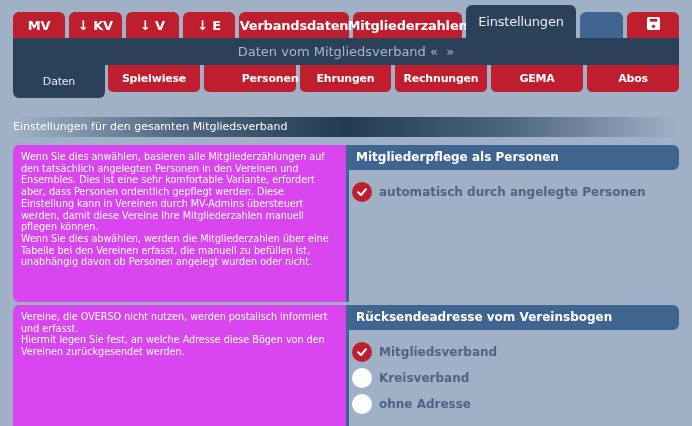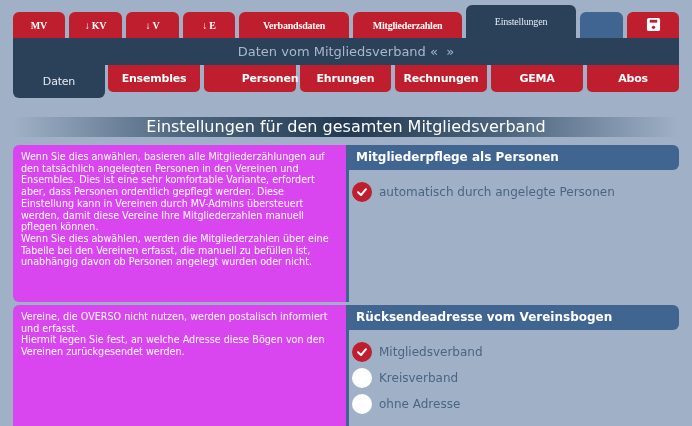--- a/index.html
+++ b/index.html
@@ -5,25 +5,24 @@
     * { box-sizing: border-box; margin: 0; padding: 0; }
     html, body { width: 692px; height: 426px; overflow: hidden; }
     body {
       background: #a0b1c7;
       font-family: "DejaVu Sans", "Liberation Sans", sans-serif;
       position: relative;
     }
     .tab {
       position: absolute;
       display: flex; align-items: center; justify-content: center;
-      color: #fff; font-size: 10px; font-weight: bold;
+      color: #fff; font-size: 13px; font-weight: bold;
       border-radius: 6px 6px 0 0;
       letter-spacing: -0.2px;
       white-space: nowrap;
-      font-family: Liberation Serif, serif;
     }
     .red { background: #be1e2d; }
     .dark { background: #2b415a; }
     .blue { background: #3f6590; }
     .topbar {
       position: absolute; left: 13px; top: 38px; width: 666px; height: 27px;
       background: #2b415a;
       display: flex; align-items: center; justify-content: center;
       color: #a9b8c9; font-size: 13px;
     }
@@ -32,21 +31,21 @@
       position: absolute; top: 65px; height: 27px;
       display: flex; align-items: center; justify-content: center;
       color: #fff; font-size: 11px; font-weight: bold;
       border-radius: 0 0 5px 5px;
       letter-spacing: -0.2px;
     }
     .sub.active { background: #2b415a; top: 65px; height: 33px; border-radius: 0 0 6px 6px; font-weight: normal; color:#e6ecf3;text-align:right; }
     .section-title {
       position: absolute; left: 13px; top: 117px; width: 666px; height: 20px;
       background: linear-gradient(to right, rgba(160,177,199,0) 0%, #4f6780 25%, #233a52 50%, #4f6780 75%, rgba(160,177,199,0) 100%);
-      color: #fff; font-size: 16px; text-align: center; line-height: 20px;
+      color: #fff; font-size: 11px; text-align: left; line-height: 20px;
     }
     .card {
       position: absolute; left: 13px; width: 666px;
     }
     .card .desc {
       position: absolute; left: 0; top: 0; width: 333px;
       background: #d946ef; color: #fff;
       font-size: 9.6px; line-height: 11.7px;
       padding: 6px 8px;
       border-radius: 6px 0 0 6px;
@@ -55,21 +54,21 @@
       position: absolute; left: 333px; top: 0; width: 333px; height: 25px;
       background: #3f6590; color: #fff; font-weight: bold;
       font-size: 12px; line-height: 25px; padding-left: 10px;
       border-radius: 0 6px 6px 0;
     }
     .card .strip {
       position: absolute; left: 333px; top: 25px; width: 3px;
       background: #3f6590;
     }
     .card .opts {
-      position: absolute; left: 339px; top: 34px;
+      position: absolute; left: 339px; top: 34px; font-weight: bold;
     }
     .opt {
       display: flex; align-items: center; height: 26px;
       color: #4a6584; font-size: 12px;
     }
     .radio {
       width: 20px; height: 20px; border-radius: 50%;
       background: #fff; margin-right: 7px;
       display: flex; align-items: center; justify-content: center;
       flex-shrink: 0;
@@ -96,21 +95,21 @@
       <circle cx="8" cy="11" r="1.8" fill="#be1e2d"></circle>
     </svg>
   </span>
 </div>
 
 <div class="topbar">
   <span>Daten vom Mitgliedsverband</span>&nbsp;<span>«</span>&nbsp;&nbsp;<span>»</span>
 </div>
 
 <div class="sub active" style="left:13px;width:92px;">Daten</div>
-<div class="sub red" style="left:108px;width:92px;">Ensembles</div>
+<div class="sub red" style="left:108px;width:92px;">Spielwiese</div>
 <div class="sub red" style="left:204px;width:92px;padding-left:40px;">Personen</div>
 <div class="sub red" style="left:300px;width:91px;">Ehrungen</div>
 <div class="sub red" style="left:395px;width:92px;">Rechnungen</div>
 <div class="sub red" style="left:491px;width:92px;">GEMA</div>
 <div class="sub red" style="left:587px;width:92px;">Abos</div>
 
 <div class="section-title">Einstellungen für den gesamten Mitgliedsverband</div>
 
 <div class="card" style="top:145px;height:157px;">
   <div class="desc" style="height:157px;white-space:pre-line;">Wenn Sie dies anwählen, basieren alle Mitgliederzählungen auf den tatsächlich angelegten Personen in den Vereinen und Ensembles. Dies ist eine sehr komfortable Variante, erfordert aber, dass Personen ordentlich gepflegt werden. Diese Einstellung kann in Vereinen durch MV-Admins übersteuert werden, damit diese Vereine Ihre Mitgliederzahlen manuell pflegen können.

